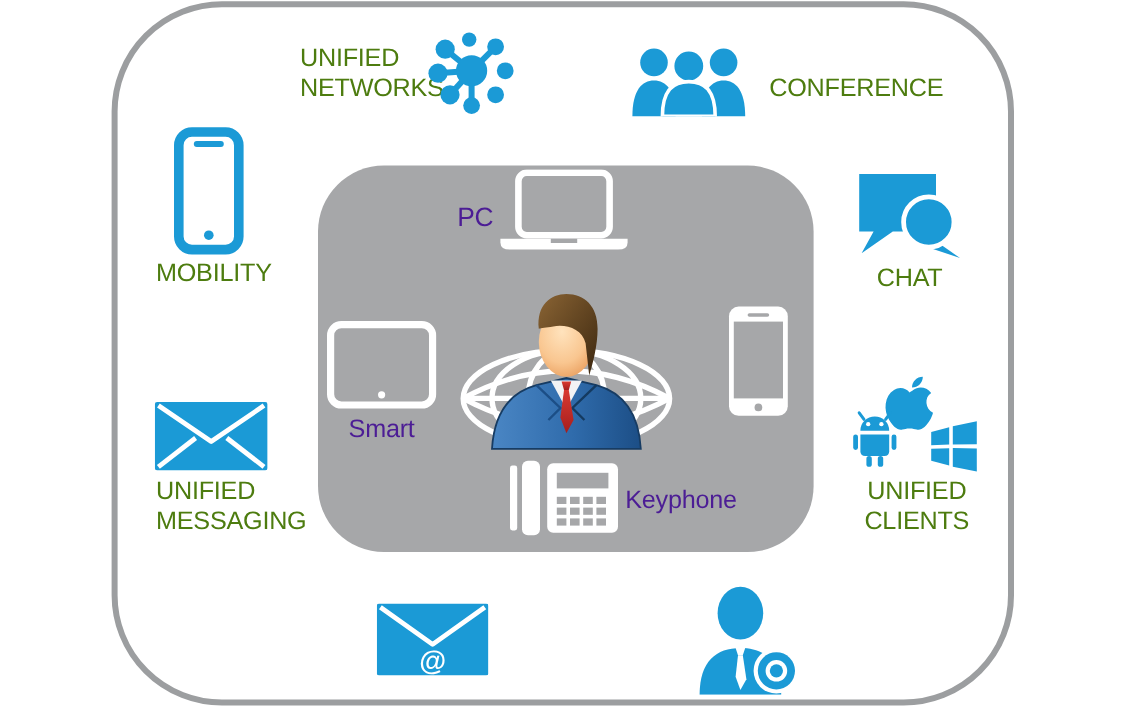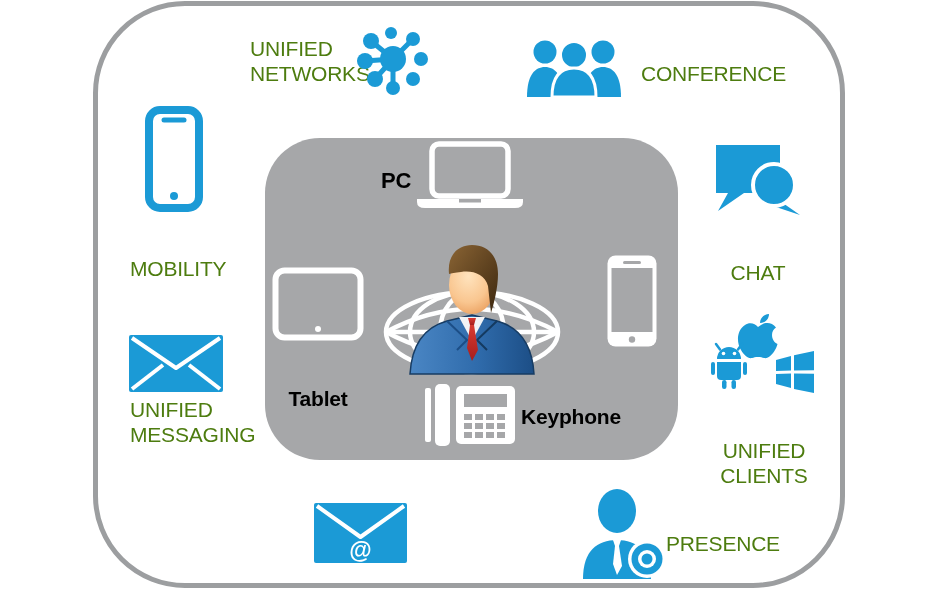--- a/index.html
+++ b/index.html
@@ -3,22 +3,22 @@
 <meta charset="utf-8">
 <style>
   html,body{margin:0;padding:0;background:#fff;}
   .stage{position:relative;width:940px;height:600px;background:#ffffff;
          font-family:"Liberation Sans",sans-serif;overflow:hidden;}
   .abs{position:absolute;}
   .outer-border{left:93px;top:1px;width:752px;height:587px;box-sizing:border-box;
                 border:5px solid #9c9ea0;border-radius:92px;}
   .panel{left:265px;top:138px;width:413px;height:322px;background:#a6a7a9;border-radius:55px;}
   .glabel{color:#4d7c0f;font-size:21px;letter-spacing:-0.2px;line-height:25px;white-space:pre-line;}
-  .wlabel{color:#000000;font-weight:bold;font-size:21px;letter-spacing:-0.2px;line-height:26px;white-space:pre-line;}
-  .ctr{text-align:center;margin-top:41px;}
+  .wlabel{color:#4c1d95;font-weight:normal;font-size:21px;letter-spacing:-0.2px;line-height:26px;white-space:pre-line;}
+  .ctr{text-align:center;}
   svg{display:block;}
 </style>
 </head>
 <body>
 
 <div class="stage">
 
   <div class="abs outer-border"></div>
 
   <div class="abs glabel" style="left:250px;top:36px;">UNIFIED
@@ -122,21 +122,20 @@
   <svg class="abs" style="left:577px;top:487px;" width="92" height="92" viewBox="0 0 92 92">
     <ellipse cx="40" cy="24" rx="19" ry="22" fill="#1b9ad6"></ellipse>
     <path d="M6,92 C6,64 20,53 40,53 C60,53 74,64 74,92 Z" fill="#1b9ad6"></path>
     <polygon points="36,53 44,53 42,59 38,59" fill="#ffffff"></polygon>
     <polygon points="38,59 42,59 45,79 40,88 36,77" fill="#ffffff"></polygon>
     <circle cx="70" cy="72" r="19" fill="#ffffff"></circle>
     <circle cx="70" cy="72" r="15.5" fill="#1b9ad6"></circle>
     <circle cx="70" cy="72" r="9" fill="#ffffff"></circle>
     <circle cx="70" cy="72" r="5.5" fill="#1b9ad6"></circle>
   </svg>
-  <div class="abs glabel" style="left:666px;top:531px;">PRESENCE</div>
 
   <div class="abs panel">
 
     <div class="abs wlabel" style="left:116px;top:30px;font-size:22px;">PC</div>
     <svg class="abs" style="left:150px;top:3px;" width="110" height="70" viewBox="0 0 110 70">
       <rect x="17" y="3" width="76" height="52" rx="7" fill="none" stroke="#ffffff" stroke-width="5.5"></rect>
       <path d="M2,58 H108 V61 Q108,67 100,67 H10 Q2,67 2,61 Z" fill="#ffffff"></path>
       <rect x="44" y="58" width="22" height="3.5" fill="#a6a7a9"></rect>
     </svg>
 
@@ -144,21 +143,21 @@
       <rect x="0.5" y="0.5" width="49" height="91" rx="8" fill="#ffffff"></rect>
       <rect x="16" y="6" width="18" height="3" rx="1.5" fill="#a6a7a9"></rect>
       <rect x="4.5" y="13" width="41" height="64" fill="#a6a7a9"></rect>
       <circle cx="25" cy="84.5" r="3.2" fill="#a6a7a9"></circle>
     </svg>
 
     <svg class="abs" style="left:7px;top:129px;" width="92" height="74" viewBox="0 0 92 74">
       <rect x="3.5" y="3.5" width="85" height="67" rx="9" fill="none" stroke="#ffffff" stroke-width="6"></rect>
       <circle cx="46" cy="62" r="3" fill="#ffffff"></circle>
     </svg>
-    <div class="abs wlabel ctr" style="left:7px;top:207px;width:92px;">Tablet</div>
+    <div class="abs wlabel ctr" style="left:7px;top:207px;width:92px;">Smart</div>
 
     <svg class="abs" style="left:159px;top:245px;" width="92" height="64" viewBox="0 0 92 64">
       <rect x="1" y="5" width="6" height="54" rx="2" fill="#ffffff"></rect>
       <rect x="11" y="1" width="15" height="62" rx="5" fill="#ffffff"></rect>
       <rect x="32" y="3" width="59" height="58" rx="5" fill="#ffffff"></rect>
       <rect x="40" y="11" width="43" height="13" fill="#a6a7a9"></rect>
       <g fill="#a6a7a9">
         <rect x="40" y="31" width="8" height="6"></rect>
           <rect x="51" y="31" width="8" height="6"></rect>
         <rect x="62" y="31" width="8" height="6"></rect>

